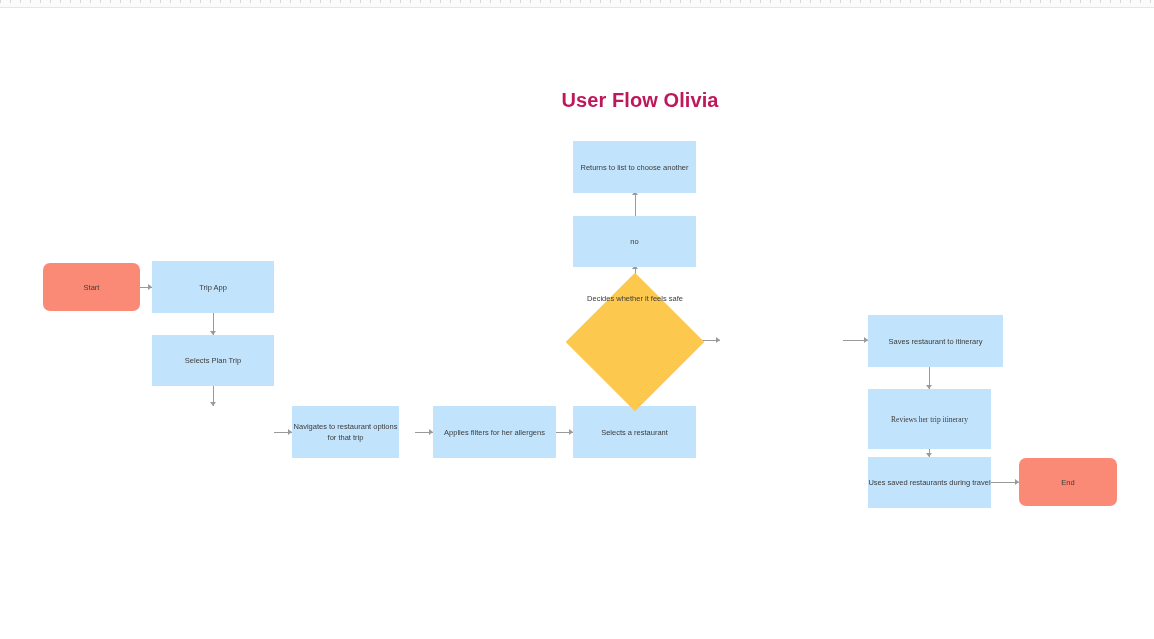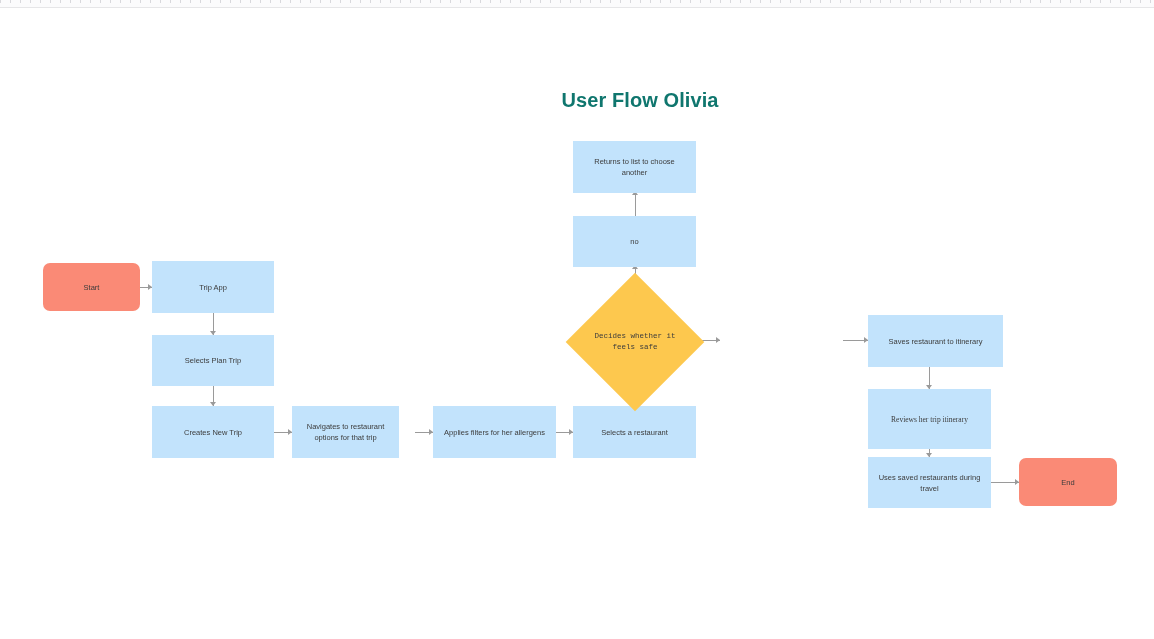--- a/index.html
+++ b/index.html
@@ -39,63 +39,62 @@
 
   
   #flow-title {
     position: absolute;
     left: 0;
     top: 89px;
     width: 1154px;
     text-align: center;
     font-size: 20px;
     font-weight: bold;
-    color: #0f766e;
+    color: #be185d;
     letter-spacing: 0.1px;
     white-space: nowrap;
   }
   
   #flow-title > span {
     position: relative;
     left: 63px;
   }
 
   
   .node {
     position: absolute;
     display: flex;
     align-items: center;
     justify-content: flex-start;
     text-align: center;
     font-size: 7.5px;
     line-height: 11px;
     color: #3c3c3c;
     box-sizing: border-box;
-    padding: 2px 10px;
+    padding: 2px 0;
   }
   .node-process {
     background: #c2e3fc;
   }
   .node-terminator {
     background: #fa8a76;
     border-radius: 7px;
   }
   .node-label {
     display: block;
     width: 100%;
   }
 
   
   .node-decision {
     position: absolute;
     display: flex;
-    align-items: center;
+    align-items: flex-start;
     justify-content: center;
     text-align: center;
-    font-family: Liberation Mono, monospace;
   }
   .node-decision .diamond-shape {
     position: absolute;
     left: 0;
     top: 0;
     width: 100%;
     height: 100%;
     background: #fdc84e;
     transform: rotate(45deg);
   }
@@ -195,23 +194,20 @@
   </div>
 
   <div class="node node-process" style="left:152px; top:261px; width:122px; height:52px;">
     <span class="node-label">Trip App</span>
   </div>
 
   <div class="node node-process" style="left:152px; top:335px; width:122px; height:51px;">
     <span class="node-label">Selects Plan Trip</span>
   </div>
 
-  <div class="node node-process" style="left:152px; top:406px; width:122px; height:52px;">
-    <span class="node-label">Creates New Trip</span>
-  </div>
 
   <div class="node node-process" style="left:292px; top:406px; width:107px; height:52px;">
     <span class="node-label">Navigates to restaurant options for that trip</span>
   </div>
 
   <div class="node node-process" style="left:433px; top:406px; width:123px; height:52px;">
     <span class="node-label">Applies filters for her allergens</span>
   </div>
 
   <div class="node node-process" style="left:573px; top:406px; width:123px; height:52px;">

